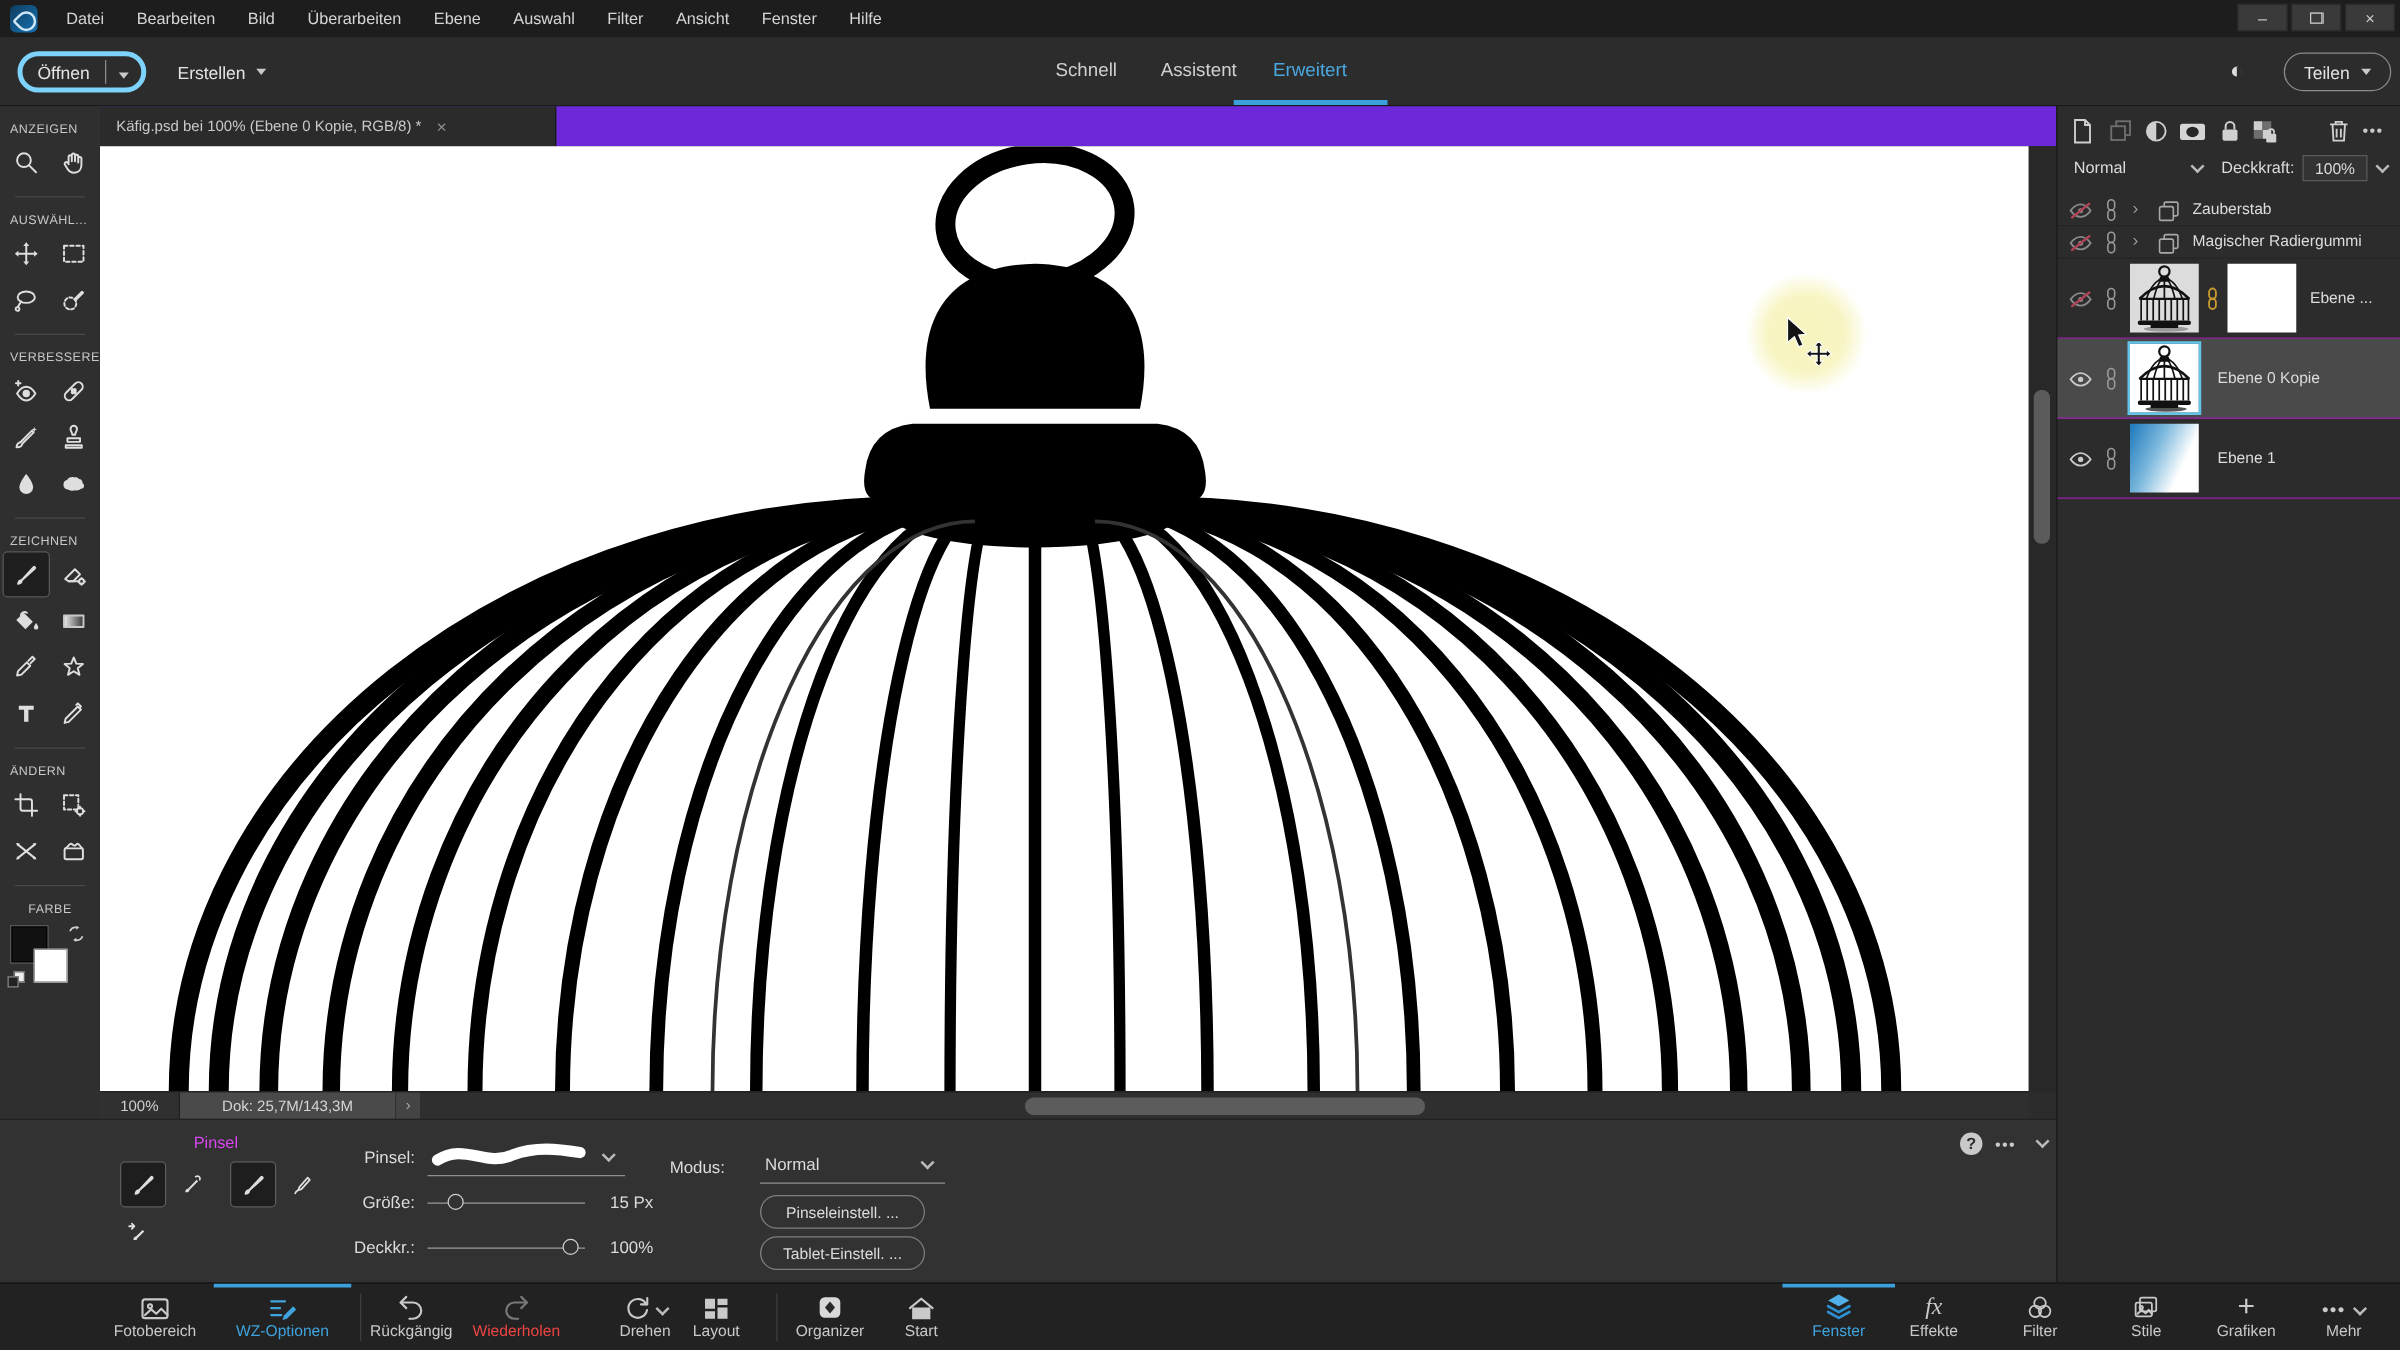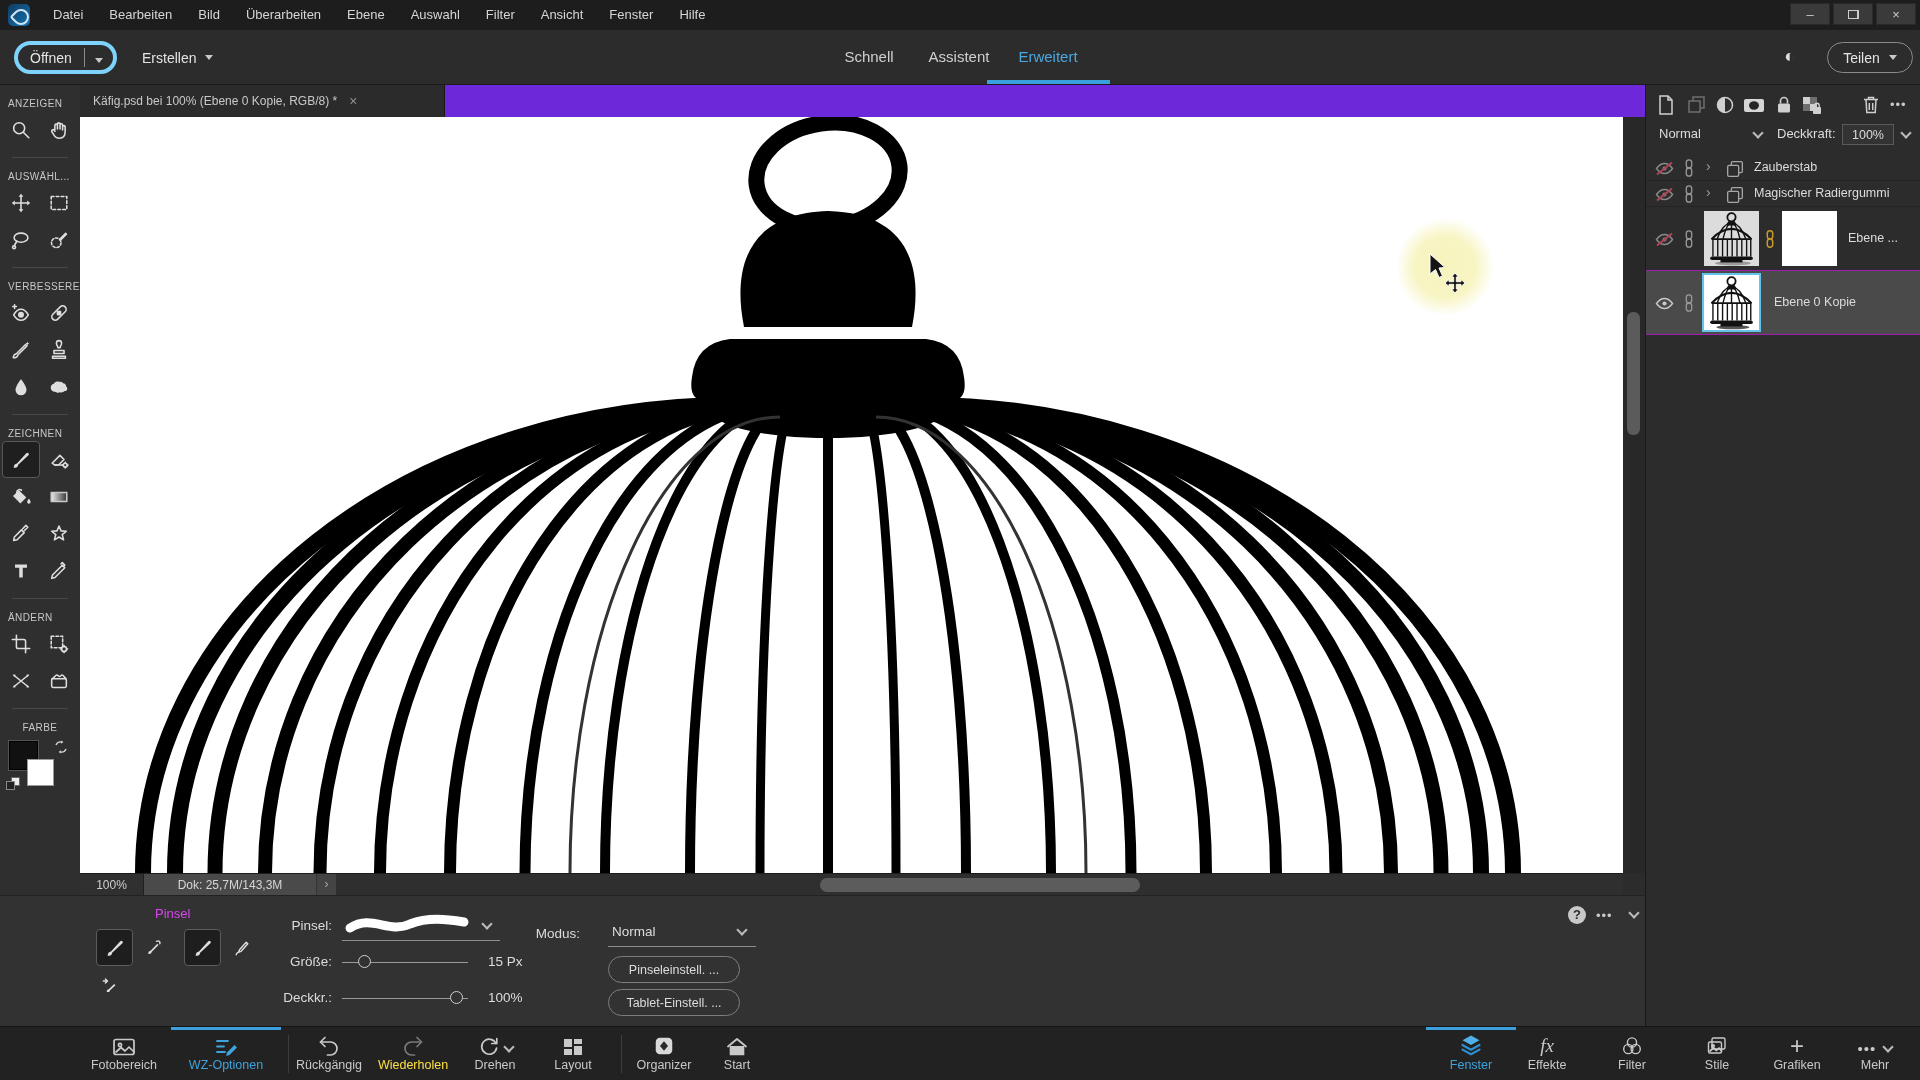--- a/index.html
+++ b/index.html
@@ -644,20 +644,32 @@
               <path d="M6.5 20.5v12.5M10 20.5v12.5M13.5 20.5v12.5M17 20.5v12.5M20.5 20.5v12.5M24 20.5v12.5M27.5 20.5v12.5M31 20.5v12.5M34 20.5v12.5" stroke="#111" stro="" stroke-width="1"></path>
               <path d="M5.5 20.5h29" stroke="#111" stroke-width="1.3"></path>
               <ellipse cx="21" cy="38" rx="12" ry="1.5" fill="#555"></ellipse>
               <rect x="4.5" y="33" width="31" height="2.6" rx="1.3" fill="#111"></rect>
               <rect x="12" y="35.6" width="16" height="1.8" fill="#111"></rect>
             </svg>
         </div>
         <span class="row-name" style="left:128px;top:24px;">Ebene 0 Kopie</span>
       </div>
 
+      <div class="layer-row">
+        <svg style="position:absolute;left:8px;top:24px;" width="21" height="17" viewBox="0 0 21 17">
+            <path d="M2.5 8.5C5 5 7.5 3.5 10.5 3.5s5.5 1.5 8 5c-2.5 3.5-5 5-8 5s-5.5-1.5-8-5z" stroke="#c9c9c9" fill="none" stroke-width="1.4"></path>
+            <circle cx="10.5" cy="8.5" r="2.1" fill="#c9c9c9"></circle>
+          </svg>
+        <svg style="position:absolute;left:36px;top:22px;" width="14" height="20" viewBox="0 0 14 22">
+            <rect x="4" y="2" width="6" height="9" rx="3" stroke="#9a9a9a" fill="none" stroke-width="1.4"></rect>
+            <rect x="4" y="11" width="6" height="9" rx="3" stroke="#9a9a9a" fill="none" stroke-width="1.4"></rect>
+          </svg>
+        <div class="thumb grad" style="left:58px;"></div>
+        <span class="row-name" style="left:128px;top:24px;">Ebene 1</span>
+      </div>
     </div>
   </div>
 
   <div class="taskbar">
     <div class="task-item" style="left:69px;width:110px;">
       <div class="icon-slot">
           <svg class="tk" width="24" height="20" viewBox="0 0 24 20">
             <rect x="2" y="2.5" width="20" height="15" rx="2"></rect>
             <circle cx="8" cy="8" r="1.6"></circle>
             <path d="M4 15l5-4.5 4 3.5 4-4 5 5"></path>
@@ -680,32 +692,32 @@
     <div class="task-div" style="left:288px;"></div>
     <div class="task-item" style="left:279px;width:100px;">
       <div class="icon-slot">
           <svg class="tk" width="24" height="22" viewBox="0 0 24 22">
             <path d="M8 2.5L3.5 7 8 11.5"></path>
             <path d="M3.5 7h10a6.5 6.5 0 0 1 0 13h-3"></path>
           </svg>
         </div>
       <div class="t-label">Rückgängig</div>
     </div>
-    <div class="task-item" style="left:363px;width:100px;color:#fde047;">
+    <div class="task-item" style="left:363px;width:100px;color:#ef4444;">
       <div class="icon-slot">
           <svg width="24" height="22" viewBox="0 0 24 22">
             <g stroke="#7a7a7a" fill="none" stroke-width="1.7" stroke-linecap="round" stroke-linejoin="round">
               <path d="M16 2.5L20.5 7 16 11.5"></path>
               <path d="M20.5 7h-10a6.5 6.5 0 0 0 0 13h3"></path>
             </g>
           </svg>
         </div>
       <div class="t-label">Wiederholen</div>
     </div>
-    <div class="task-item" style="left:450px;width:90px;">
+    <div class="task-item" style="left:471px;width:90px;">
       <div class="icon-slot" style="gap:5px;">
           <svg class="tk" width="22" height="22" viewBox="0 0 22 22">
             <path d="M18 8.5A7.5 7.5 0 1 0 18.6 13"></path>
             <path d="M18.8 3.5v5h-5"></path>
           </svg>
           <span class="chev" style="margin-bottom:6px;"></span>
         </div>
       <div class="t-label">Drehen</div>
     </div>
     <div class="task-item" style="left:533px;width:80px;">

